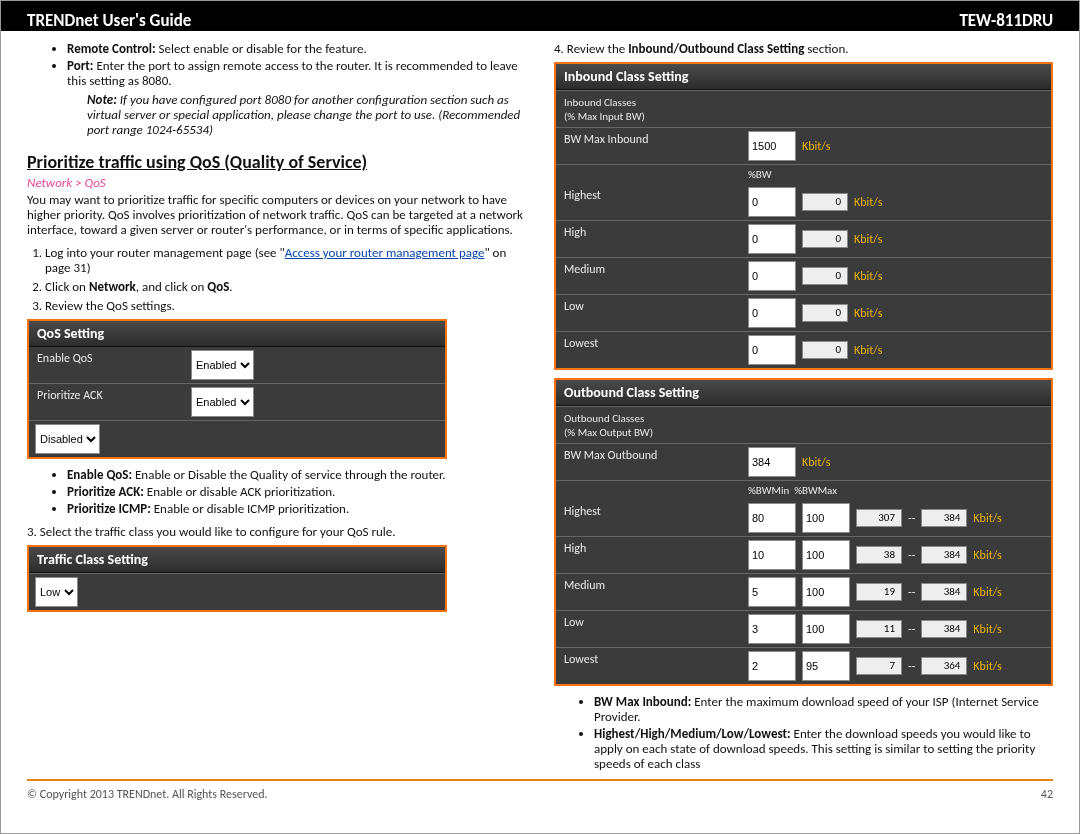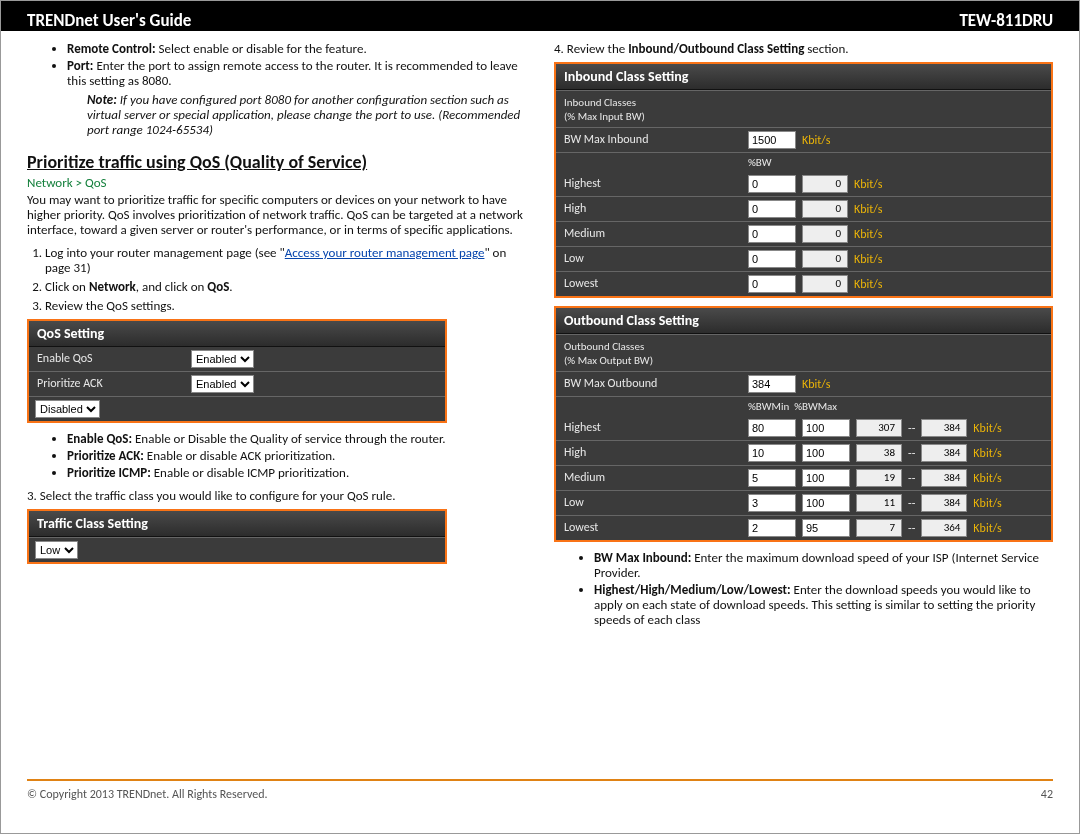--- a/index.html
+++ b/index.html
@@ -4,35 +4,35 @@
 <style>
   html,body{margin:0;padding:0;font-family:Calibri,Arial,sans-serif;font-size:13px;background:#fff;color:#111}
   .page{width:1080px;height:834px;position:relative;box-sizing:border-box;border:1px solid #999}
   .blackbar{background:#000;color:#fff;height:30px;display:flex;align-items:flex-end;justify-content:space-between;padding:0 26px;font-weight:bold;font-size:17px}
   .content{display:flex;padding:10px 26px 0 26px;gap:28px}
   .col{flex:1;min-width:0}
   .lead-bullets{padding-left:40px;margin:0}
   .lead-bullets li{margin-bottom:2px}
   .note{padding-left:60px;font-style:italic;margin:4px 0 8px 0}
   h2.sec{font-size:18px;font-weight:bold;text-decoration:underline;margin:14px 0 0 0}
-  .crumb{color:#15803d;margin:2px 0 2px 0}
+  .crumb{font-style:italic;color:#ec4899;margin:2px 0 2px 0}
   ol.steps{padding-left:18px;margin:4px 0}
   ol.steps li{margin-bottom:4px}
   a.link{color:#0645ad;text-decoration:underline}
   .orange{height:2px;background:#e08214;margin:0 26px}
   .footer{display:flex;justify-content:space-between;padding:6px 26px;color:#555;font-size:12px}
   
   .shot{border:2px solid #f97316;background:#3a3a3a;margin:6px 0 8px 0;width:100%;box-sizing:border-box}
   .shot .hdr{background:linear-gradient(#4a4a4a,#2c2c2c);color:#fff;font-weight:bold;font-size:14px;padding:4px 8px;border-bottom:1px solid #111}
   .row{display:flex;border-top:1px solid #666;background:#3b3b3b;color:#e7e7e7;font-size:12px}
   .row:first-child{border-top:none}
   .row .lab{width:140px;padding:4px 8px}
   .row .val{flex:1;padding:3px 6px;display:flex;align-items:center;gap:6px;flex-wrap:wrap}
   .row .sub{color:#e7e7e7;font-size:11px}
-  select.fake, input.fake{font:11px Arial;background:#fff;border:1px solid #888;height:18px;box-sizing:border-box}
+  select.fake, input.fake{font:11px Arial;background:#fff;border:1px solid #888;height:30px;box-sizing:border-box}
   input.fake{width:48px;padding:0 3px}
   .unit{color:#eab308;font-size:12px}
   .readonly-box{display:inline-block;min-width:32px;background:#eee;border:1px solid #888;color:#000;font-size:11px;padding:0 6px;text-align:right;height:16px;line-height:16px}
   .dashes{color:#e7e7e7}
   .sub-bullets{padding-left:40px;margin:2px 0}
   .sub-bullets li{margin-bottom:2px}
   b{font-weight:bold}
 </style>
 </head>
 <body>

